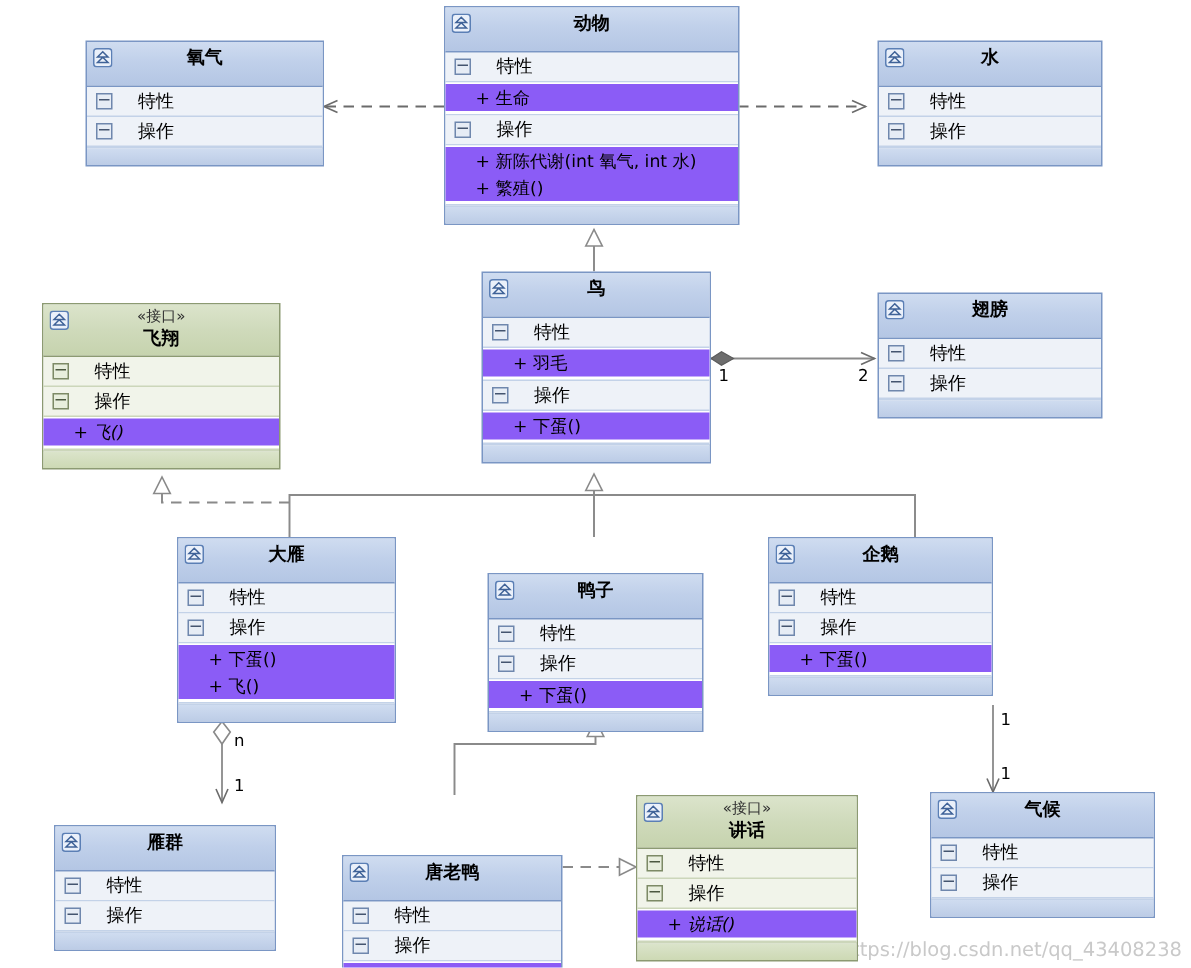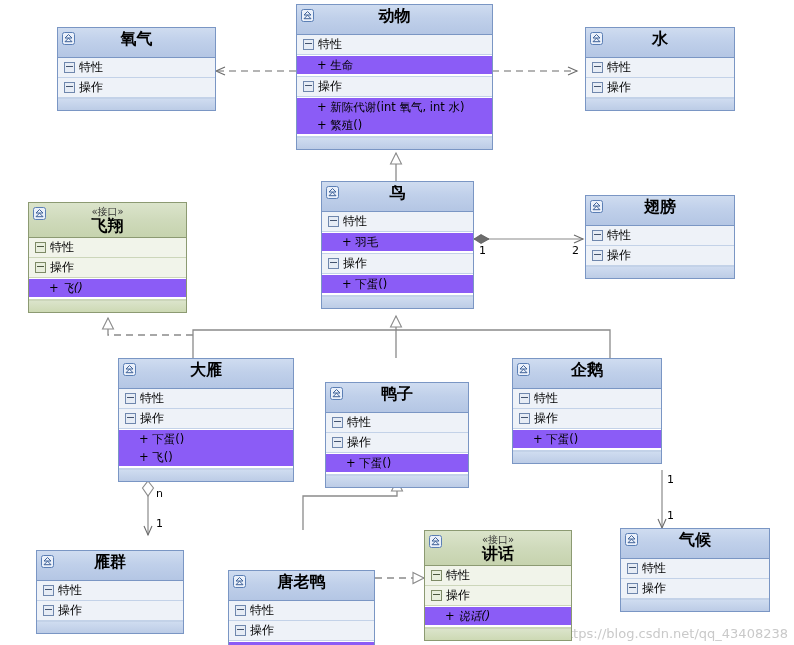--- a/index.html
+++ b/index.html
@@ -30,27 +30,27 @@
     padding:3px 0 4px 0;
     min-height:22px;
   }
   .uml .ticon{
     position:absolute;left:4px;top:4px;width:13px;height:13px;
   }
   .uml .stereo{
     display:block;font-size:10px;color:#333;line-height:12px;letter-spacing:0px;
   }
   .uml .cname{
-    display:block;font-weight:bold;color:#000;font-size:16px;line-height:15px;
+    display:block;font-weight:bold;color:#000;font-size:12px;line-height:15px;
   }
   .uml .sect{
     background:#eef2f8;
     border-bottom:1px solid #c3d2e8;
     padding:2px 4px 2px 6px;
-    display:flex;align-items:center;gap:4px;
+    display:flex;align-items:center;gap:17px;
     line-height:15px;
   }
   .uml .sect .box{
     width:9px;height:9px;border:1px solid #6f87ad;background:#e6ecf5;
     display:inline-block;position:relative;flex:0 0 auto;
   }
   .uml .sect .box:before{
     content:"";position:absolute;left:1px;right:1px;top:3px;height:1px;background:#44546f;
   }
   .uml .sect .slab{color:#000;font-size:12px;}
@@ -312,21 +312,21 @@
       <span class="box"></span>
       <span class="slab">特性</span>
     </div>
     <div class="sect">
       <span class="box"></span>
       <span class="slab">操作</span>
     </div>
     <div class="foot"></div>
   </div>
 
-  <div class="uml" style="left:118px;top:358px;width:176px;">
+  <div class="uml" style="left:118px;top:358px;width:146px;">
     <div class="hdr">
       <span class="ticon">
         <svg viewBox="0 0 13 13" width="13" height="13">
             <rect x="0.5" y="0.5" width="12" height="12" rx="2" fill="#eaf0fa" stroke="#5b7fb5"></rect>
             <path d="M6.5,2.5 L10,6 L3,6 Z M6.5,6.2 L10,9.7 L3,9.7 Z" fill="none" stroke="#3f6298" stroke-width="1"></path>
           </svg>
       </span>
       <span class="cname">大雁</span>
     </div>
     <div class="sect">

